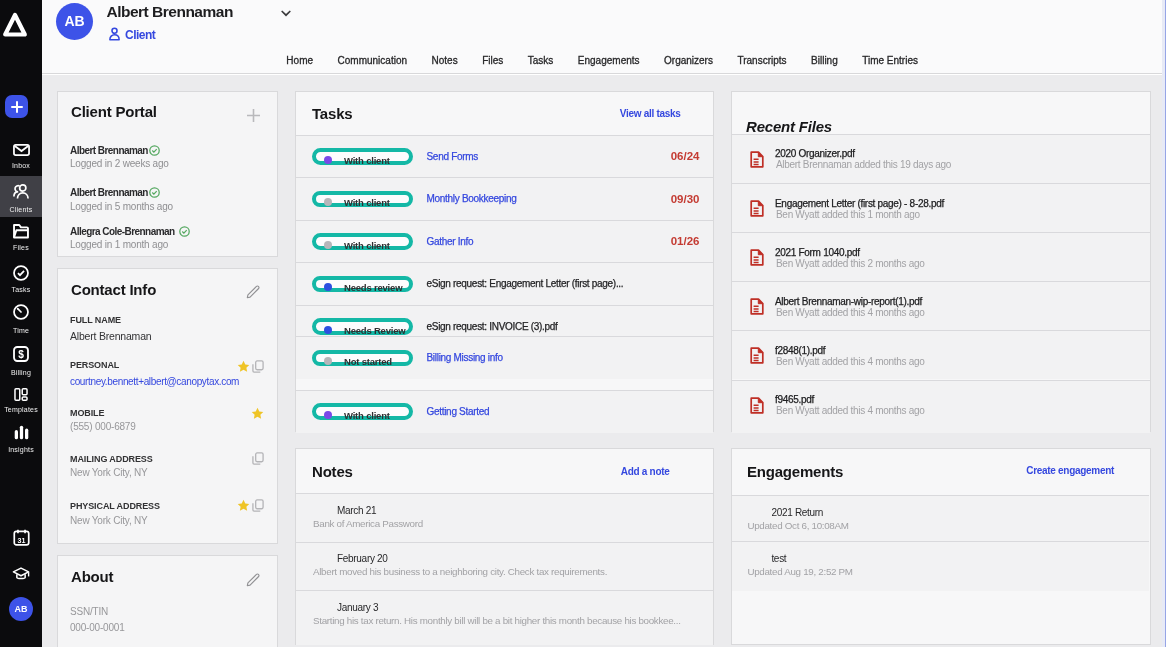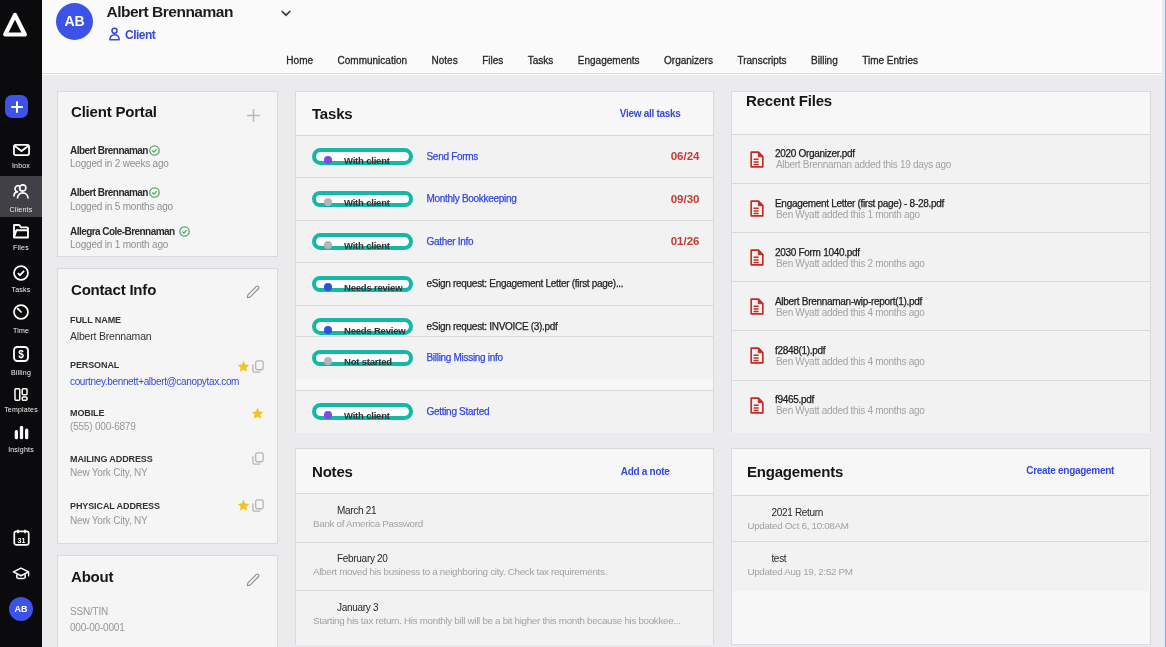--- a/index.html
+++ b/index.html
@@ -294,21 +294,21 @@
     <div class="nrow-title abs" style="left:17px;top:10.6px;">February 20</div>
     <div class="nrow-sub abs" style="left:17px;top:23.9px;">Albert moved his business to a neighboring city. Check tax requirements.</div>
   </div>
   <div class="trow" style="top:141.3px;height:54.7px;">
     <div class="nrow-title abs" style="left:17px;top:10.6px;">January 3</div>
     <div class="nrow-sub abs" style="left:17px;top:23.9px;">Starting his tax return. His monthly bill will be a bit higher this month because his bookkee...</div>
   </div>
 </div>
 
 <div class="card" id="files" style="left:731px;top:91px;width:420px;height:341px;background:#f7f7f8;">
-  <div class="ctitle" style="left:14px;top:0;">Recent Files</div>
+  <div class="ctitle" style="left:14px;top:26px;font-style:italic;">Recent Files</div>
   <div class="trow frow" style="top:41.8px;height:49.3px;">
       <svg class="pdfic" width="14" height="17" viewBox="0 0 14 17" style="position:absolute;left:17.7px;top:16px;">
         <path d="M1.2 1.2 h7.3 l4.3 4.3 v10.3 h-11.6 z" fill="none" stroke="#bf2f26" stroke-width="1.7" stroke-linejoin="round"></path>
         <path d="M8.3 1.2 v4.5 h4.5 z" fill="#bf2f26" stroke="#bf2f26" stroke-width="1" stroke-linejoin="round"></path>
         <path d="M3.6 8.3 h5 M3.6 10.9 h5 M3.6 13.5 h5" stroke="#bf2f26" stroke-width="1.5"></path>
       </svg>
     <div class="frow-name abs" style="left:43px;top:13.6px;">2020 Organizer.pdf</div>
     <div class="frow-sub abs" style="left:44px;top:24.7px;">Albert Brennaman added this 19 days ago</div>
   </div>
   <div class="trow frow" style="top:91.1px;height:48.9px;">
@@ -319,21 +319,21 @@
       </svg>
     <div class="frow-name abs" style="left:43px;top:13.6px;">Engagement Letter (first page) - 8-28.pdf</div>
     <div class="frow-sub abs" style="left:44px;top:24.7px;">Ben Wyatt added this 1 month ago</div>
   </div>
   <div class="trow frow" style="top:140px;height:49.3px;">
       <svg class="pdfic" width="14" height="17" viewBox="0 0 14 17" style="position:absolute;left:17.7px;top:16px;">
         <path d="M1.2 1.2 h7.3 l4.3 4.3 v10.3 h-11.6 z" fill="none" stroke="#bf2f26" stroke-width="1.7" stroke-linejoin="round"></path>
         <path d="M8.3 1.2 v4.5 h4.5 z" fill="#bf2f26" stroke="#bf2f26" stroke-width="1" stroke-linejoin="round"></path>
         <path d="M3.6 8.3 h5 M3.6 10.9 h5 M3.6 13.5 h5" stroke="#bf2f26" stroke-width="1.5"></path>
       </svg>
-    <div class="frow-name abs" style="left:43px;top:13.6px;">2030 Form 1040.pdf</div>
+    <div class="frow-name abs" style="left:43px;top:13.6px;">2021 Form 1040.pdf</div>
     <div class="frow-sub abs" style="left:44px;top:24.7px;">Ben Wyatt added this 2 months ago</div>
   </div>
   <div class="trow frow" style="top:189.3px;height:48.9px;">
       <svg class="pdfic" width="14" height="17" viewBox="0 0 14 17" style="position:absolute;left:17.7px;top:16px;">
         <path d="M1.2 1.2 h7.3 l4.3 4.3 v10.3 h-11.6 z" fill="none" stroke="#bf2f26" stroke-width="1.7" stroke-linejoin="round"></path>
         <path d="M8.3 1.2 v4.5 h4.5 z" fill="#bf2f26" stroke="#bf2f26" stroke-width="1" stroke-linejoin="round"></path>
         <path d="M3.6 8.3 h5 M3.6 10.9 h5 M3.6 13.5 h5" stroke="#bf2f26" stroke-width="1.5"></path>
       </svg>
     <div class="frow-name abs" style="left:43px;top:13.6px;">Albert Brennaman-wip-report(1).pdf</div>
     <div class="frow-sub abs" style="left:44px;top:24.7px;">Ben Wyatt added this 4 months ago</div>

